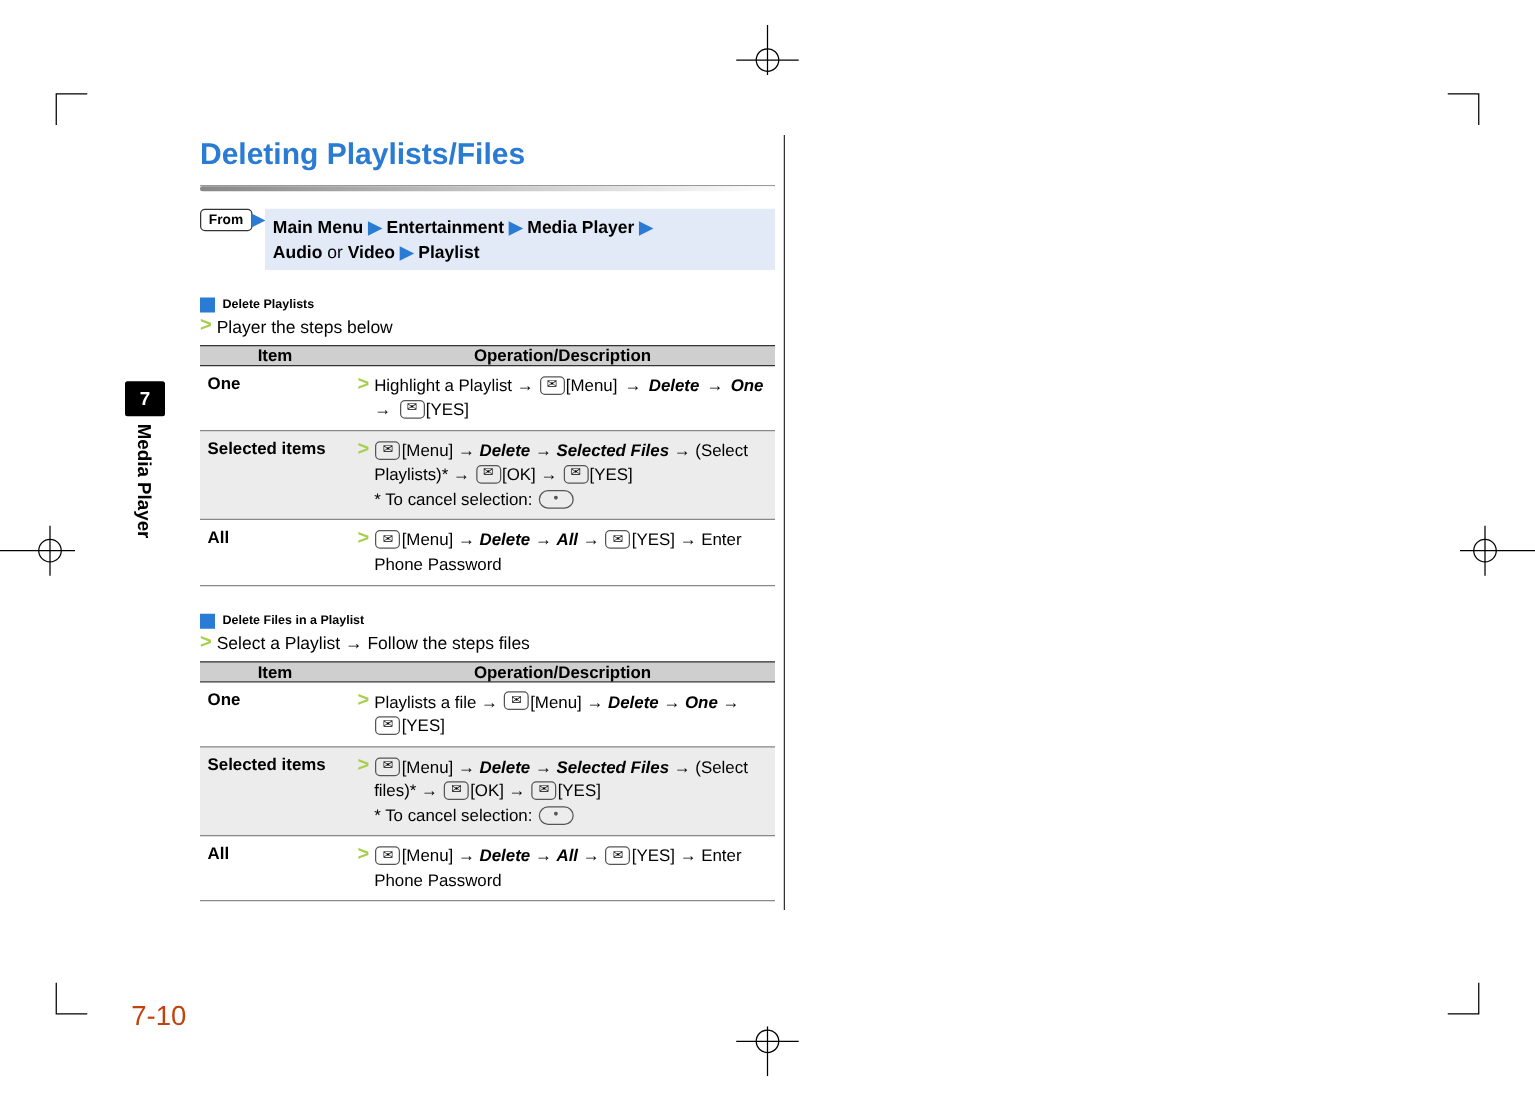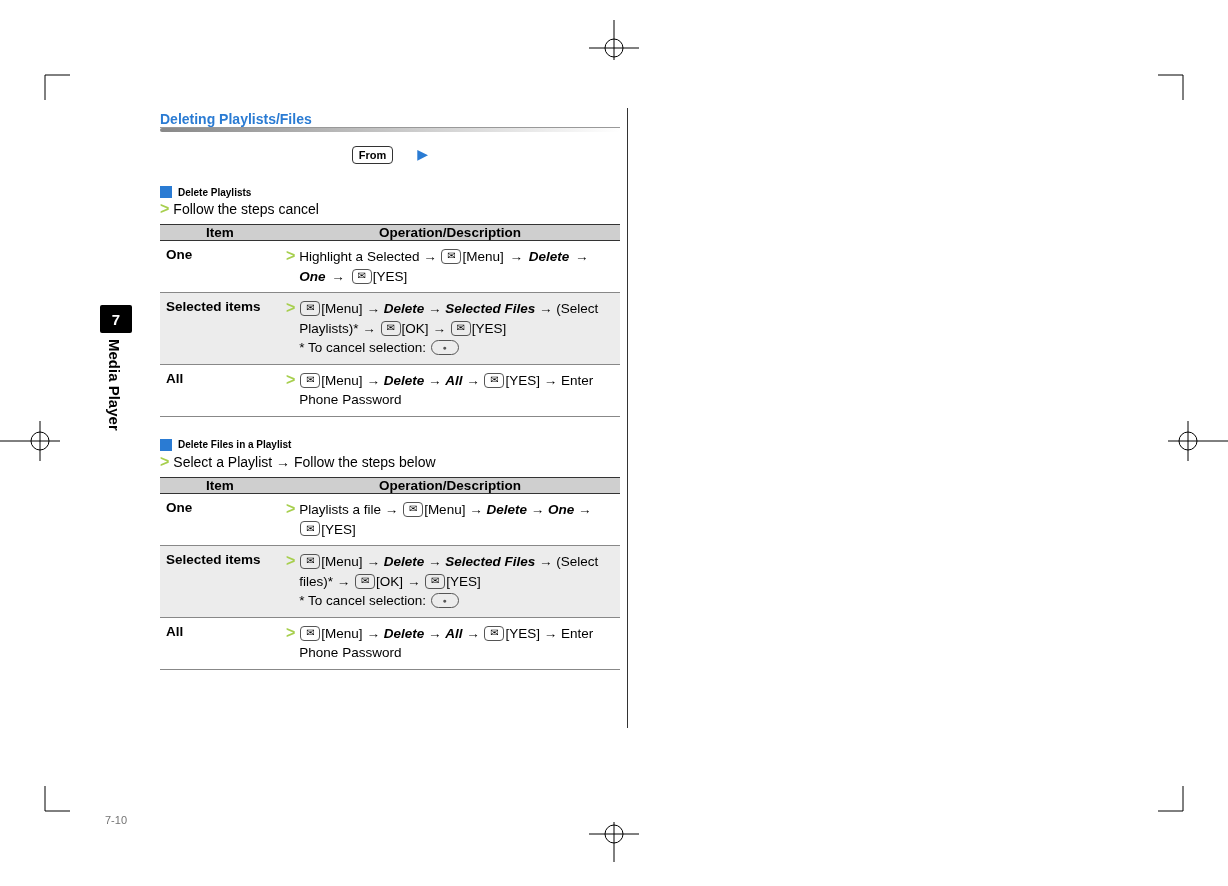--- a/index.html
+++ b/index.html
@@ -12,34 +12,34 @@
   .crop-tl { left: 20px; top: 50px; }
   .crop-tr { right: 20px; top: 50px; }
   .crop-bl { left: 20px; bottom: 50px; }
   .crop-br { right: 20px; bottom: 50px; }
   .reg-top { position:absolute; left:50%; top:20px; transform:translateX(-50%); }
   .reg-bot { position:absolute; left:50%; bottom:20px; transform:translateX(-50%); }
   .reg-left{ position:absolute; left:0; top:50%; transform:translateY(-50%); }
   .reg-right{ position:absolute; right:0; top:50%; transform:translateY(-50%); }
 
   .page { position:absolute; left:105px; top:60px; width:1020px; height:766px; border:none; }
-  .page-number { position:absolute; left:0; bottom:0; font-size:11px; color:#737373; }
+  .page-number { position:absolute; left:0; bottom:0; font-size:22px; color:#c2410c; }
 
   
   .side-tab { position:absolute; left:-5px; top:245px; width:40px; }
   .side-tab .num { display:flex; align-items:center; justify-content:center; width:32px; height:28px; background:#000; color:#fff; border-radius:2px; font-weight:bold; font-size:15px; }
   .side-tab .label { writing-mode: vertical-rl; font-weight:bold; font-size:15px; margin-top:6px; margin-left:6px; }
 
   .content { position:absolute; left:55px; top:50px; width:460px; }
 
-  .sec-title { color:#2a7bd3; font-size:14px; font-weight:bold; border-bottom:1px solid #999; padding-bottom:0; display:inline-block; width:100%; position:relative; }
+  .sec-title { color:#2a7bd3; font-size:24px; font-weight:bold; border-bottom:1px solid #999; padding-bottom:10px; display:inline-block; width:100%; position:relative; }
   .sec-title:after { content:""; position:absolute; left:0; right:0; bottom:-5px; height:4px;
     background: linear-gradient(90deg, #888 0%, #ccc 55%, #fff 100%); border-radius:2px; }
 
-  .from-line { margin-top:18px; display:flex; align-items:flex-start; gap:24px;justify-content:center; }
+  .from-line { margin-top:18px; display:flex; align-items:flex-start; gap:0; }
   .from-badge { border:1px solid #333; border-radius:4px; padding:0 6px; font-size:11px; font-weight:bold; height:18px; line-height:17px; }
   .from-arrow { color:#2a7bd3; font-size:14px; }
   .from-text { background:#e2eaf7; padding:4px 6px; flex:1; font-size:14px; line-height:1.45; }
   .from-text .b { font-weight:bold; }
   .from-text .caret { color:#2a7bd3; font-weight:bold; }
 
   .sub-head { margin-top:22px; display:flex; align-items:center; gap:6px; font-size:10px; font-weight:bold; }
   .sq { width:12px; height:12px; background:#2a7bd3; display:inline-block; }
   .sub-follow { display:flex; align-items:center; gap:4px; margin-top:2px; font-size:14px; }
   .gt { color:#a7cf4e; font-weight:bold; font-size:16px; }
@@ -119,45 +119,58 @@
 
   <div class="vr"></div>
 
   <div class="content">
 
     <div class="sec-title">Deleting Playlists/Files</div>
 
     <div class="from-line">
       <span class="from-badge">From</span>
       <span class="from-arrow">▶</span>
+      <div class="from-text">
+        <span class="b">Main Menu</span>
+        <span class="caret"> ▶ </span>
+        <span class="b">Entertainment</span>
+        <span class="caret"> ▶ </span>
+        <span class="b">Media Player</span>
+        <span class="caret"> ▶ </span><br>
+        <span class="b">Audio </span>
+        <span>or</span>
+        <span class="b"> Video</span>
+        <span class="caret">▶ </span>
+        <span class="b">Playlist</span>
+      </div>
     </div>
 
     
     <div class="sub-head">
       <span class="sq"></span>
       <span>Delete Playlists</span>
     </div>
     <div class="sub-follow">
       <span class="gt">&gt;</span>
-      <span>Follow the steps cancel</span>
+      <span>Player the steps below</span>
     </div>
 
     <table class="ops">
       <tbody>
           <tr>
         <th class="c1">Item</th>
         <th>Operation/Description</th>
       </tr>
       <tr>
         <td class="c1">One</td>
         <td>
               <div class="op-wrap">
                 <span class="gt">&gt;</span>
                 <div class="op-body">
-          <span>Highlight a Selected → </span><span class="key mail"></span><span class="bd">[Menu]</span><span class="arrow"> → </span><span class="it">Delete</span><span class="arrow"> → </span><span class="it">One</span><span class="arrow"> → </span><span class="key mail"></span><span class="bd">[YES]</span>
+          <span>Highlight a Playlist → </span><span class="key mail"></span><span class="bd">[Menu]</span><span class="arrow"> → </span><span class="it">Delete</span><span class="arrow"> → </span><span class="it">One</span><span class="arrow"> → </span><span class="key mail"></span><span class="bd">[YES]</span>
         </div>
               </div>
             </td>
       </tr>
       <tr class="shade">
         <td class="c1">Selected items</td>
         <td>
               <div class="op-wrap">
                 <span class="gt">&gt;</span>
                 <div class="op-body">
@@ -181,21 +194,21 @@
     </tbody>
       </table>
 
     
     <div class="sub-head">
       <span class="sq"></span>
       <span>Delete Files in a Playlist</span>
     </div>
     <div class="sub-follow">
       <span class="gt">&gt;</span>
-      <span>Select a Playlist → Follow the steps below</span>
+      <span>Select a Playlist → Follow the steps files</span>
     </div>
 
     <table class="ops">
       <tbody>
           <tr>
         <th class="c1">Item</th>
         <th>Operation/Description</th>
       </tr>
       <tr>
         <td class="c1">One</td>

